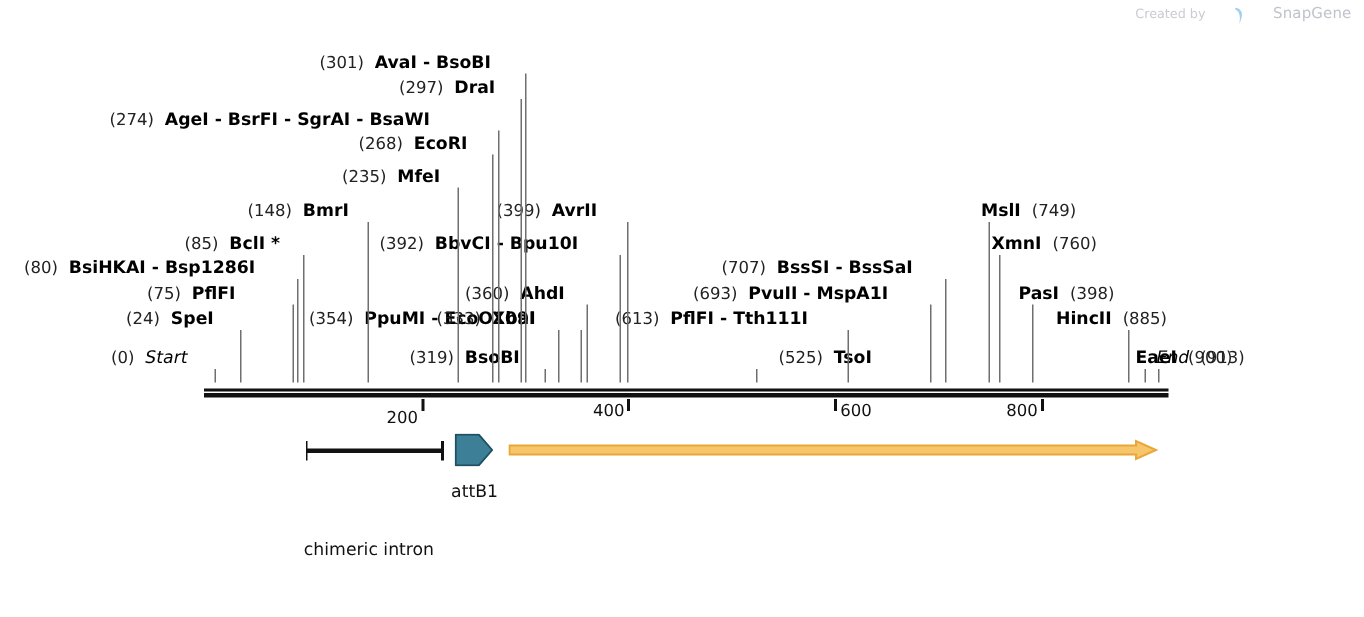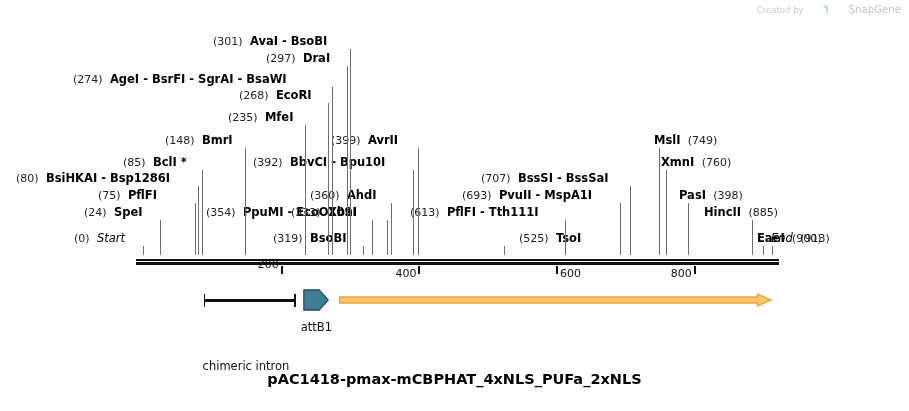--- a/index.html
+++ b/index.html
@@ -153,21 +153,21 @@
       <div class="leader" style="left: 363px; top: 246px; height: 9px; background: rgb(111, 111, 111);"></div>
       <div class="leader" style="left: 504px; top: 246px; height: 9px; background: rgb(111, 111, 111);"></div>
       <div class="leader" style="left: 763px; top: 246px; height: 9px; background: rgb(111, 111, 111);"></div>
       <div class="leader" style="left: 772px; top: 246px; height: 9px; background: rgb(111, 111, 111);"></div>
     </div>
 
   <div id="ruler-layer">
       <div class="seqline" style="left: 136px; top: 259px; width: 642.601px; height: 1.5px;"></div>
       <div class="seqline" style="left: 136px; top: 262px; width: 642.601px; height: 3px;"></div>
       <div class="tick" style="left: 280.7px; top: 266px; height: 8px; width: 2px;"></div>
-      <div class="ticklabel" style="left: 278.7px; top: 258px;">200</div>
+      <div class="ticklabel" style="left: 278.7px; top: 272px;">200</div>
       <div class="tick" style="left: 418.4px; top: 266px; height: 8px; width: 2px;"></div>
       <div class="ticklabel" style="left: 416.4px; top: 267px;">400</div>
       <div class="tick" style="left: 556.1px; top: 266px; height: 8px; width: 2px;"></div>
       <div class="ticklabel" style="left: 554.1px; top: 267px; margin-left: 27px;">600</div>
       <div class="tick" style="left: 693.8px; top: 266px; height: 8px; width: 2px;"></div>
       <div class="ticklabel" style="left: 691.8px; top: 267px;">800</div>
     </div>
 
   <div id="features-layer">
       <div class="feat-bar" style="left: 203.588px; top: 299px; width: 92.259px; height: 3px;"></div>
@@ -177,14 +177,13 @@
       <div class="attb-arrow" style="left: 302.732px; top: 289px; width: 26.163px; height: 22px;"><svg width="26.16300000000001" height="22" viewBox="0 0 26.16300000000001 22">
          <path d="M0.8,0.8 L16.221060000000005,0.8 L25.16300000000001,11 L16.221060000000005,21.2 L0.8,21.2 Z" fill="#3d7f96" stroke="#1d4f63" stroke-width="1.2" stroke-linejoin="round"></path>
        </svg></div>
       <div class="feat-label" style="left: 300.732px; top: 320px;">attB1</div>
       <div class="orf-arrow" style="left: 339.222px; top: 292px; width: 432.378px; height: 16px;"><svg width="432.37800000000004" height="16" viewBox="0 0 432.37800000000004 16">
          <path d="M0.6,5 L418.37800000000004,5 L418.37800000000004,2
                   L431.778,8 L418.37800000000004,14 L418.37800000000004,11 L0.6,11 Z" fill="#f7c56a" stroke="#e8a838" stroke-width="1.4" stroke-linejoin="miter"></path>
        </svg></div>
     </div>
 
-  <div class="title" style="top:371px">pAC1418-pmax-mCBPHAT_4xNLS_PUFa_2xNLS</div>
 </div>
 
 </body></html>

